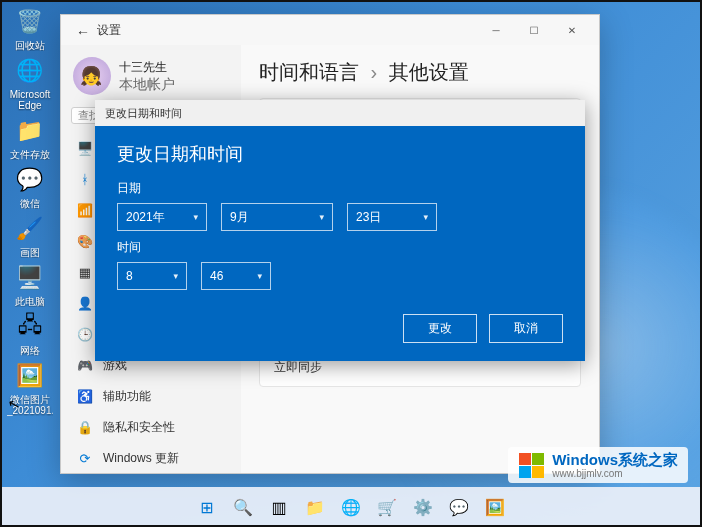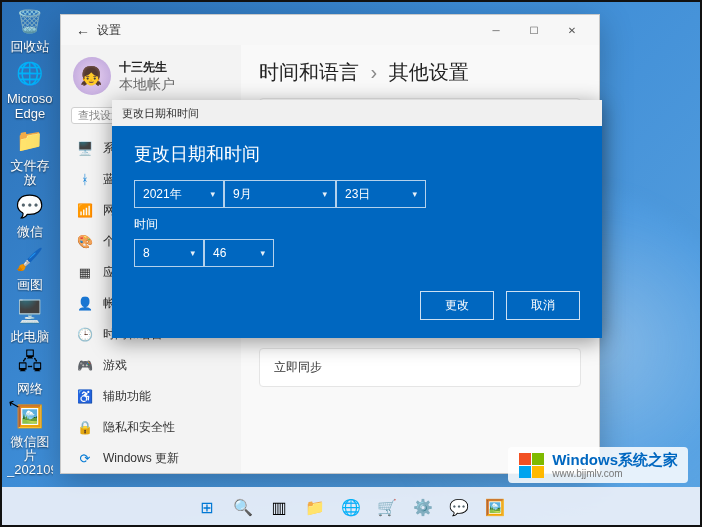--- a/index.html
+++ b/index.html
@@ -4,56 +4,56 @@
 <style>
 *{box-sizing:border-box;margin:0;padding:0;font-family:"Microsoft YaHei","Segoe UI",sans-serif}
 body{width:702px;height:527px;overflow:hidden;position:relative;background:linear-gradient(135deg,#2a6fb5 0%,#3d8cd6 40%,#5ba3e0 100%)}
 .wallpaper-bloom{position:absolute;right:-60px;bottom:-60px;width:400px;height:400px;background:radial-gradient(circle at 60% 40%,rgba(255,255,255,0.3) 0%,rgba(100,180,255,0.15) 40%,transparent 70%);border-radius:50%;filter:blur(8px)}
 .border-frame{position:absolute;inset:0;border:2px solid #111;pointer-events:none;z-index:100}
 
 
 .desktop-icons{position:absolute;left:6px;top:6px;display:flex;flex-direction:column;gap:4px}
 .desktop-icon{width:48px;display:flex;flex-direction:column;align-items:center;cursor:pointer}
 .desktop-icon .ico{width:32px;height:32px;display:flex;align-items:center;justify-content:center;font-size:22px}
-.desktop-icon .lbl{font-size:13px;color:#fff;text-align:center;text-shadow:0 1px 2px rgba(0,0,0,0.6);line-height:1.1;margin-top:2px;max-width:46px;overflow:hidden}
+.desktop-icon .lbl{font-size:10px;color:#fff;text-align:center;text-shadow:0 1px 2px rgba(0,0,0,0.6);line-height:1.1;margin-top:2px;max-width:46px;overflow:hidden}
 
 
 .settings-window{position:absolute;left:60px;top:14px;width:540px;height:460px;background:#f3f3f3;border:1px solid #c8c8c8;box-shadow:0 8px 30px rgba(0,0,0,0.25);display:flex;flex-direction:column}
 .titlebar{height:30px;display:flex;align-items:center;padding:0 8px;background:#f7f7f7}
 .titlebar .back{width:28px;font-size:14px;color:#333;text-align:center;cursor:pointer}
 .titlebar .title{font-size:12px;color:#333}
 .titlebar .spacer{flex:1}
 .titlebar .winbtn{width:38px;height:30px;display:flex;align-items:center;justify-content:center;cursor:pointer;font-size:10px;color:#555}
 
 .settings-body{flex:1;display:flex;overflow:hidden}
 .left-col{width:180px;padding:8px 6px;display:flex;flex-direction:column;gap:2px;overflow:hidden}
 .user-block{display:flex;align-items:center;gap:8px;padding:4px 6px}
 .avatar{width:38px;height:38px;border-radius:50%;background:radial-gradient(circle,#e8d0f0,#b8a0d8);display:flex;align-items:center;justify-content:center;font-size:18px}
-.user-texts .name{font-size:12px;font-weight:700;color:#222}
+.user-texts .name{font-size:12px;font-weight:400;color:#222}
 .user-texts .sub{font-size:14px;color:#666}
 .search-box{margin:6px 4px 8px;height:26px;background:#fff;border:1px solid #d0d0d0;border-radius:3px;display:flex;align-items:center;padding:0 6px;font-size:11px;color:#888}
 .search-box .mg{margin-left:auto}
 .nav-item{display:flex;align-items:center;gap:10px;padding:6px 10px;font-size:12px;color:#333;border-radius:3px;cursor:pointer}
 .nav-item .ni{width:16px;height:16px;display:flex;align-items:center;justify-content:center;font-size:13px}
 
 .right-col{flex:1;padding:14px 18px;background:#f9f9f9;overflow:hidden}
 .breadcrumb{font-size:20px;color:#222;margin-bottom:12px}
 .breadcrumb .sep{color:#888;margin:0 6px}
 .setting-row{background:#fff;border:1px solid #e5e5e5;border-radius:4px;padding:10px 14px;margin-bottom:10px;display:flex;align-items:flex-start;font-size:12px;color:#333}
 .setting-row .val{margin-left:auto;font-size:11px;color:#555}
 .setting-row .btn{margin-left:auto;padding:4px 18px;border:1px solid #ccc;border-radius:3px;font-size:11px;background:#f5f5f5;cursor:pointer}
 .section-label{font-size:12px;color:#444;margin:14px 0 8px;font-weight:600}
 
 
-.dialog{position:absolute;left:112px;top:100px;width:490px;background:#0067c0;color:#fff;box-shadow:0 4px 20px rgba(0,0,0,0.4);z-index:50}
+.dialog{position:absolute;left:95px;top:100px;width:490px;background:#0067c0;color:#fff;box-shadow:0 4px 20px rgba(0,0,0,0.4);z-index:50}
 .dialog-titlebar{background:#f0f0f0;color:#333;height:26px;display:flex;align-items:center;padding:0 10px;font-size:11px}
 .dialog-body{padding:16px 22px 18px}
 .dialog-heading{font-size:18px;font-weight:400;margin-bottom:14px}
 .field-label{font-size:12px;margin-bottom:6px;margin-top:8px}
-.combo-row{display:flex;margin-bottom:6px}
+.combo-row{display:flex;gap:14px;margin-bottom:6px}
 .combo{height:28px;border:1px solid rgba(255,255,255,0.7);background:transparent;display:flex;align-items:center;padding:0 8px;font-size:12px;cursor:pointer;min-width:70px}
 .combo .cv{flex:1}
 .combo .chev{font-size:9px;margin-left:10px;opacity:0.9}
 .dialog-actions{display:flex;justify-content:flex-end;gap:12px;margin-top:24px}
 .dlg-btn{border:1px solid rgba(255,255,255,0.8);background:transparent;color:#fff;padding:5px 24px;font-size:12px;cursor:pointer}
 
 
 .taskbar{position:absolute;left:0;right:0;bottom:0;height:40px;background:rgba(235,240,248,0.92);display:flex;align-items:center;justify-content:center;gap:4px;z-index:20}
 .task-icon{width:32px;height:32px;display:flex;align-items:center;justify-content:center;font-size:16px;border-radius:3px;cursor:pointer}
 
@@ -193,20 +193,21 @@
     </div>
   </div>
 </div>
 
 <div class="dialog">
   <div class="dialog-titlebar">
     <span>更改日期和时间</span>
   </div>
   <div class="dialog-body">
     <div class="dialog-heading">更改日期和时间</div>
+    <div class="field-label">日期</div>
     <div class="combo-row">
       <div class="combo" style="width:90px">
           <span class="cv">2021年</span>
           <span class="chev">▾</span>
         </div>
       <div class="combo" style="width:112px">
           <span class="cv">9月</span>
           <span class="chev">▾</span>
         </div>
       <div class="combo" style="width:90px">

